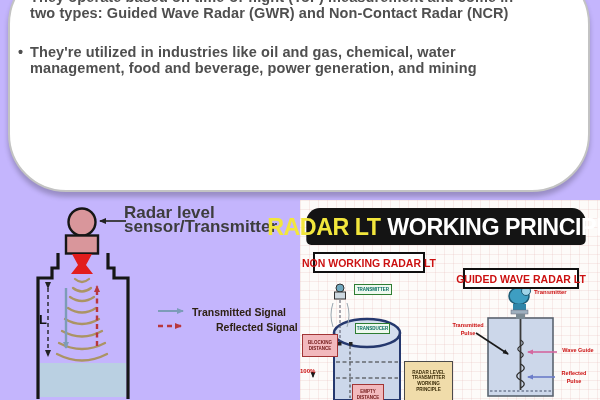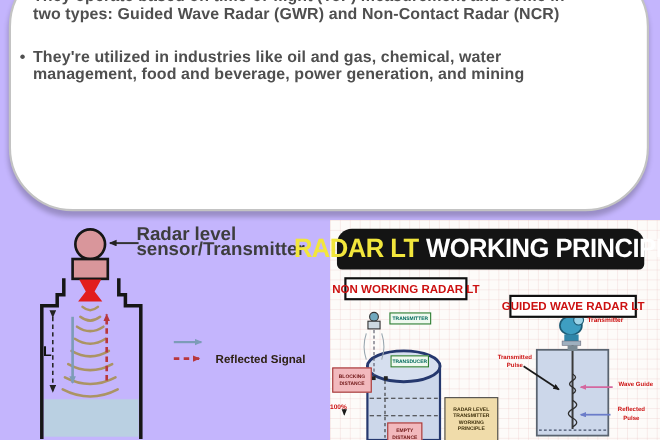--- a/index.html
+++ b/index.html
@@ -18,21 +18,21 @@
   .bullet::before{content:"\2022";position:absolute;left:-12px;top:0;color:#4f4f4f;}
 
   
   .left-diagram{position:absolute;left:0;top:200px;width:300px;height:200px;}
   .left-diagram svg{position:absolute;left:0;top:0;}
   .sensor-callout{position:absolute;left:124px;top:6px;width:112px;
                   font-size:17px;line-height:14px;font-weight:700;color:#3d3d3d;}
   .l-label{position:absolute;left:39px;top:112px;font-size:13px;font-weight:700;color:#111;}
   .legend-label{position:absolute;font-size:10.5px;font-weight:700;color:#2e2114;white-space:nowrap;}
   .legend-transmitted{left:192px;top:106px;}
-  .legend-reflected{left:184px;top:121px;padding-left:12px;}
+  .legend-reflected{left:204px;top:121px;padding-left:12px;}
 
   
   .right-panel{position:absolute;left:300px;top:200px;width:344px;height:200px;
     background-color:#fdfbf9;
     background-image:linear-gradient(rgba(225,170,170,.20) 1px,transparent 1px),
                      linear-gradient(90deg,rgba(225,170,170,.20) 1px,transparent 1px);
     background-size:9px 9px;}
   .right-panel svg{position:absolute;left:0;top:0;z-index:1;}
   .panel-header{position:absolute;left:2px;top:8px;width:288px;height:37px;z-index:2;
     background:var(--header_bg);border-radius:14px 14px 5px 5px;
@@ -126,20 +126,21 @@
 
       <line x1="48" y1="88" x2="48" y2="156" stroke="#222" stroke-width="1.4" stroke-dasharray="4 3" marker-start="url(#L-ah-dark)" marker-end="url(#L-ah-dark)"></line>
 
       <line x1="126" y1="21" x2="100" y2="21" stroke="#333" stroke-width="1.8" marker-end="url(#L-ah-dark)"></line>
 
       <line x1="158" y1="111" x2="183" y2="111" stroke="#7d9cb8" stroke-width="2" marker-end="url(#L-ah-blue)"></line>
       <line x1="158" y1="126" x2="181" y2="126" stroke="#b8373d" stroke-width="2.4" stroke-dasharray="5 4" marker-end="url(#L-ah-red)"></line>
     </svg>
     <div class="sensor-callout">Radar level sensor/Transmitter</div>
     <div class="l-label">L</div>
+    <div class="legend-label legend-transmitted">Transmitted Signal</div>
     <div class="legend-label legend-reflected">Reflected Signal</div>
   </div>
 
   <div class="right-panel">
     <div class="panel-header">
       <span class="t1">RADAR LT</span>
       <span class="t2">WORKING PRINCIPLE</span>
     </div>
     <div class="sub-header sub-nc">NON WORKING RADAR LT</div>
     <div class="sub-header sub-gw">GUIDED WAVE RADAR LT</div>

